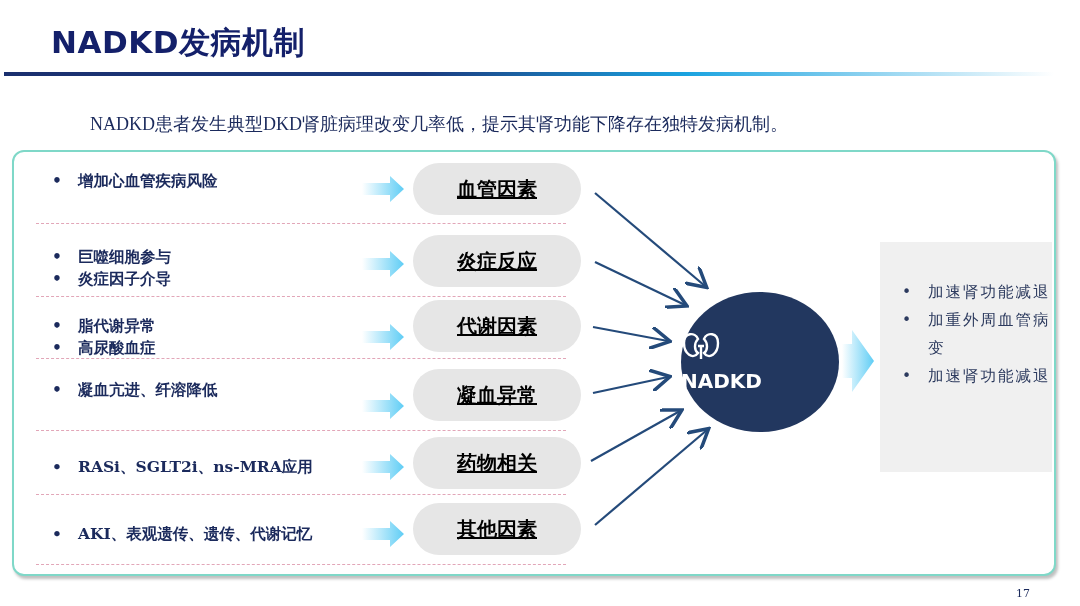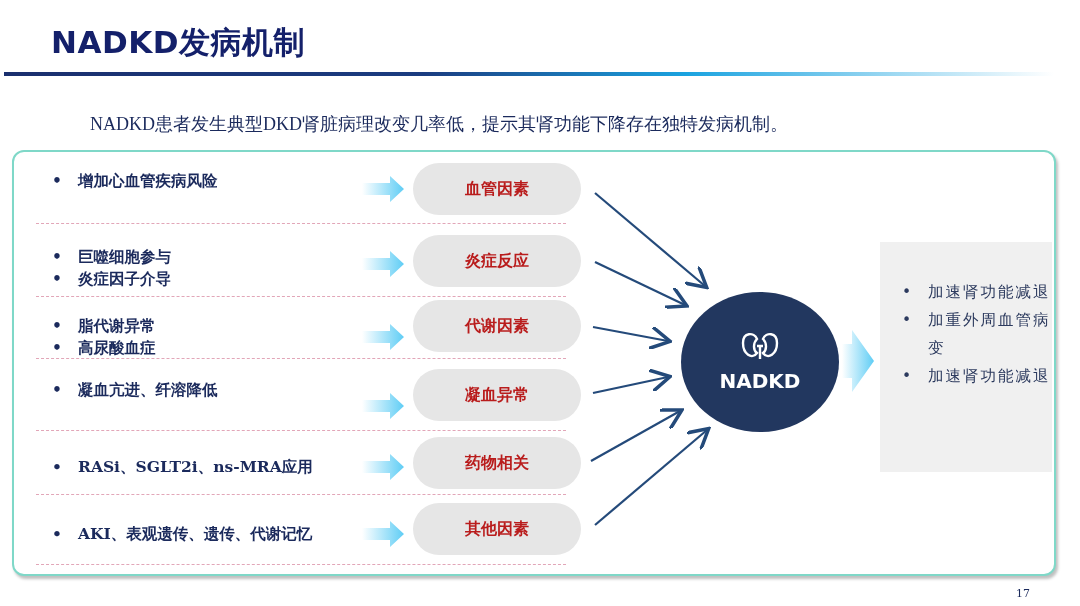--- a/index.html
+++ b/index.html
@@ -11,23 +11,23 @@
   .subtitle { position:absolute; left:90px; top:104px; font-size:18px; font-family:Liberation Serif, serif; color:#1b2a5c;margin-top:8px; }
   .panel { position:absolute; left:12px; top:150px; width:1044px; height:426px; border:2px solid #7fd8c8;
     border-radius:12px; box-shadow:2px 3px 3px rgba(0,0,0,0.25); background:#fff; }
   .row { position:absolute; left:36px; width:530px; border-bottom:1.5px dashed #e2a6b8; }
   .bullets { position:absolute; left:52px; font-size:15.5px; font-weight:bold; line-height:22px; color:#1b2a5c; }
   .bullets li { list-style:none; position:relative; padding-left:26px; }
   .bullets li::before { content:"•"; position:absolute; left:0; }
   .bullets.serif { font-family:"DejaVu Serif", serif; }
   .chev { position:absolute; left:362px; width:42px; height:26px; }
   .pill { position:absolute; left:413px; width:168px; height:52px; background:#e6e6e6; border-radius:26px;
-    display:flex; align-items:center; justify-content:center; font-size:16px; font-weight:bold; color:#b91c1c; }
+    display:flex; align-items:center; justify-content:center; font-size:20px; font-weight:bold; color:#000000;text-decoration:underline; }
   .hub { position:absolute; left:681px; top:292px; width:158px; height:140px; border-radius:50%; background:#22375f;
-    display:flex; flex-direction:column; align-items:center; justify-content:center; color:#fff; }
+    display:flex; flex-direction:column; align-items:flex-start; justify-content:center; color:#fff; }
   .hub-label { font-size:20px; font-weight:bold; margin-top:6px; }
   .out-arrow { position:absolute; left:842px; top:330px; width:32px; height:62px; }
   .result { position:absolute; left:880px; top:242px; width:172px; height:230px; background:#f0f0f0; padding:36px 0 0 22px; }
   .result li { list-style:none; position:relative; padding-left:26px; font-size:15.5px; line-height:28px; color:#2c3a5e; letter-spacing:2px; }
   .result li::before { content:"•"; position:absolute; left:0; }
   .page-num { position:absolute; left:1016px; top:587px; font-size:11px; font-family:"DejaVu Serif", serif; color:#1b2a5c; }
   svg.lines { position:absolute; left:0; top:0; }
 </style>
 </head>
 <body>

